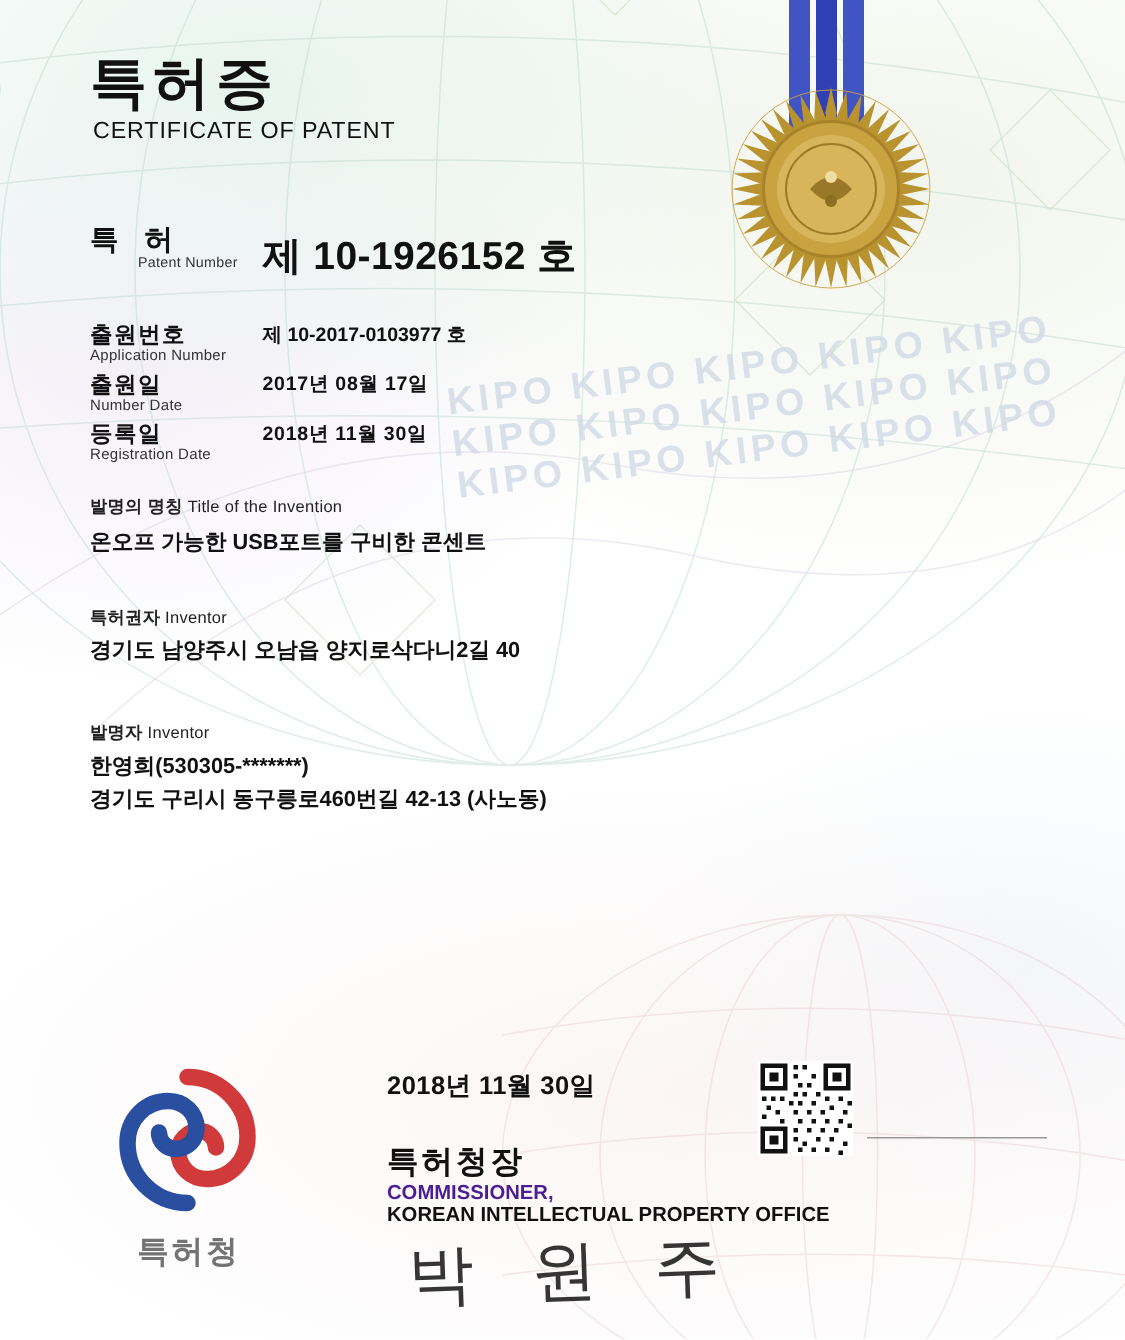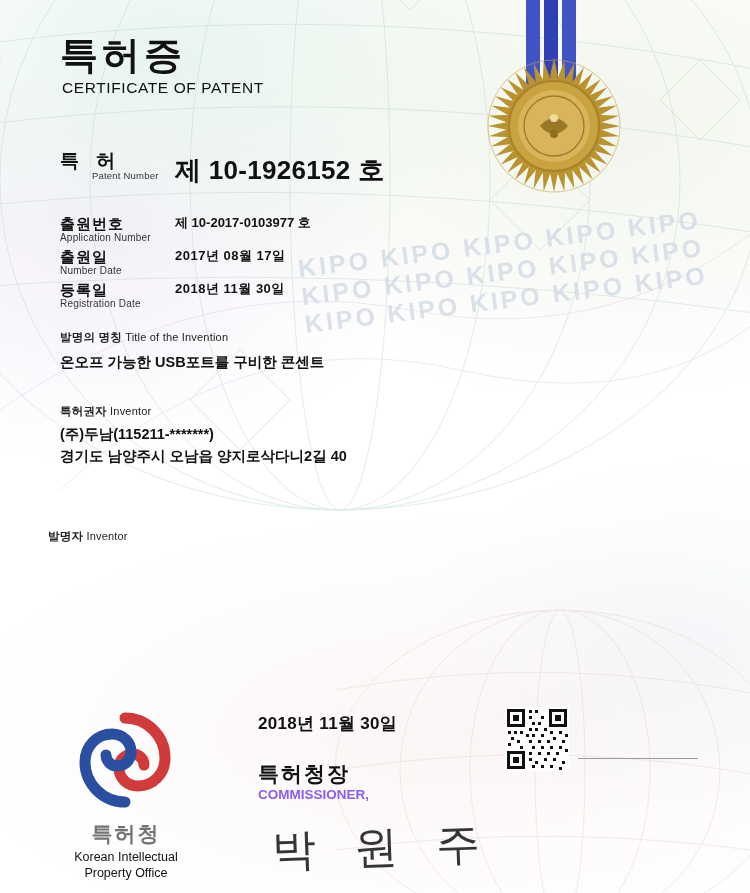--- a/index.html
+++ b/index.html
@@ -167,21 +167,21 @@
     color: #111;
     line-height: 22px;
   }
 
   .invention-head { left: 60px; top: 330px; }
   .invention-body { left: 60px; top: 351px; }
 
   .patentee-head { left: 60px; top: 404px; }
   .patentee-body { left: 60px; top: 423px; }
 
-  .inventor-head { left: 48px; top: 481px; margin-top: 48px; }
+  .inventor-head { left: 60px; top: 481px; }
   .inventor-body { left: 60px; top: 500px; }
 
   .certify-ko {
     position: absolute;
     left: 60px; top: 585px;
     font-size: 19px;
     font-weight: bold;
     color: #111;
     letter-spacing: -.2px;
   }
@@ -210,21 +210,21 @@
     font-size: 21px;
     font-weight: bold;
     letter-spacing: 2px;
     color: #111;
   }
   .commissioner-en1 {
     position: absolute;
     left: 258px; top: 787px;
     font-size: 13.5px;
     font-weight: bold;
-    color: #8b5cf6;
+    color: #4c1d95;
   }
   .commissioner-en2 {
     position: absolute;
     left: 258px; top: 802px;
     font-size: 13.5px;
     font-weight: bold;
     color: #111;
   }
   .signature {
     position: absolute;
@@ -526,33 +526,37 @@
     <b>발명의 명칭</b>
     <span>Title of the Invention</span>
   </div>
   <div class="sec-body invention-body">온오프 가능한 USB포트를 구비한 콘센트</div>
 
   <div class="sec-head patentee-head">
     <b>특허권자</b>
     <span>Inventor</span>
   </div>
   <div class="sec-body patentee-body">
-    <div>(주)두남(115211-*******)</div>
     <div>경기도 남양주시 오남읍 양지로삭다니2길 40</div>
   </div>
 
   <div class="sec-head inventor-head">
     <b>발명자</b>
     <span>Inventor</span>
   </div>
+  <div class="sec-body inventor-body">
+    <div>한영희(530305-*******)</div>
+    <div>경기도 구리시 동구릉로460번길 42-13 (사노동)</div>
+  </div>
 
 
   <div class="issue-date">2018년 11월 30일</div>
   <div class="commissioner-ko">특허청장</div>
   <div class="commissioner-en1">COMMISSIONER,</div>
+  <div class="commissioner-en2">KOREAN INTELLECTUAL PROPERTY OFFICE</div>
   <div class="signature">박 원 주</div>
 
   <div class="qr-wrap">
     <svg viewBox="0 0 64 64" width="64" height="64">
       <rect x="0" y="0" width="64" height="64" fill="#ffffff"></rect>
       <g fill="#111">
         <rect x="2" y="2" width="18" height="18"></rect>
         <rect x="44" y="2" width="18" height="18"></rect>
         <rect x="2" y="44" width="18" height="18"></rect>
       </g>
@@ -619,18 +623,14 @@
 
   <div class="emblem">
     <svg viewBox="0 0 100 100" width="100" height="100">
       <g>
         <path d="M50 8 C72 8 90 26 90 48 C90 64 78 76 63 76 C52 76 44 68 44 58 C44 50 50 44 58 44 C64 44 69 49 69 55" fill="none" stroke="#d03a3a" stroke-width="11" stroke-linecap="round"></path>
         <path d="M50 92 C28 92 10 74 10 52 C10 36 22 24 37 24 C48 24 56 32 56 42 C56 50 50 56 42 56 C36 56 31 51 31 45" fill="none" stroke="#2a4fa0" stroke-width="11" stroke-linecap="round"></path>
       </g>
     </svg>
   </div>
   <div class="emblem-ko">특허청</div>
-  <div class="emblem-en">
-    <div>Korean Intellectual</div>
-    <div>Property Office</div>
-  </div>
 
 </div>
 
 </body></html>

